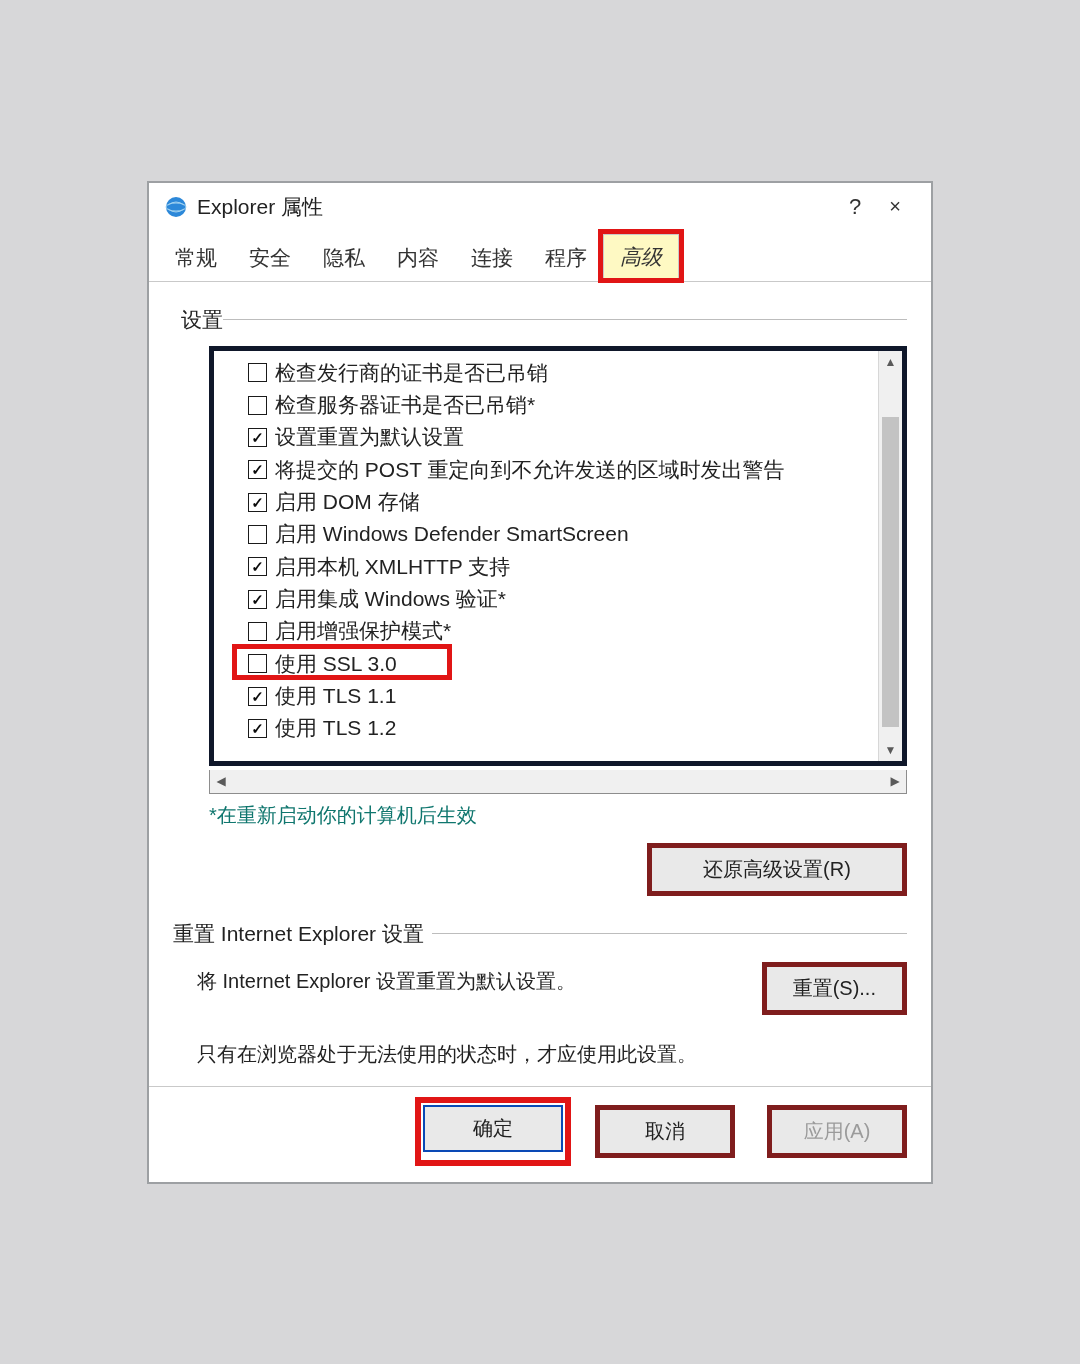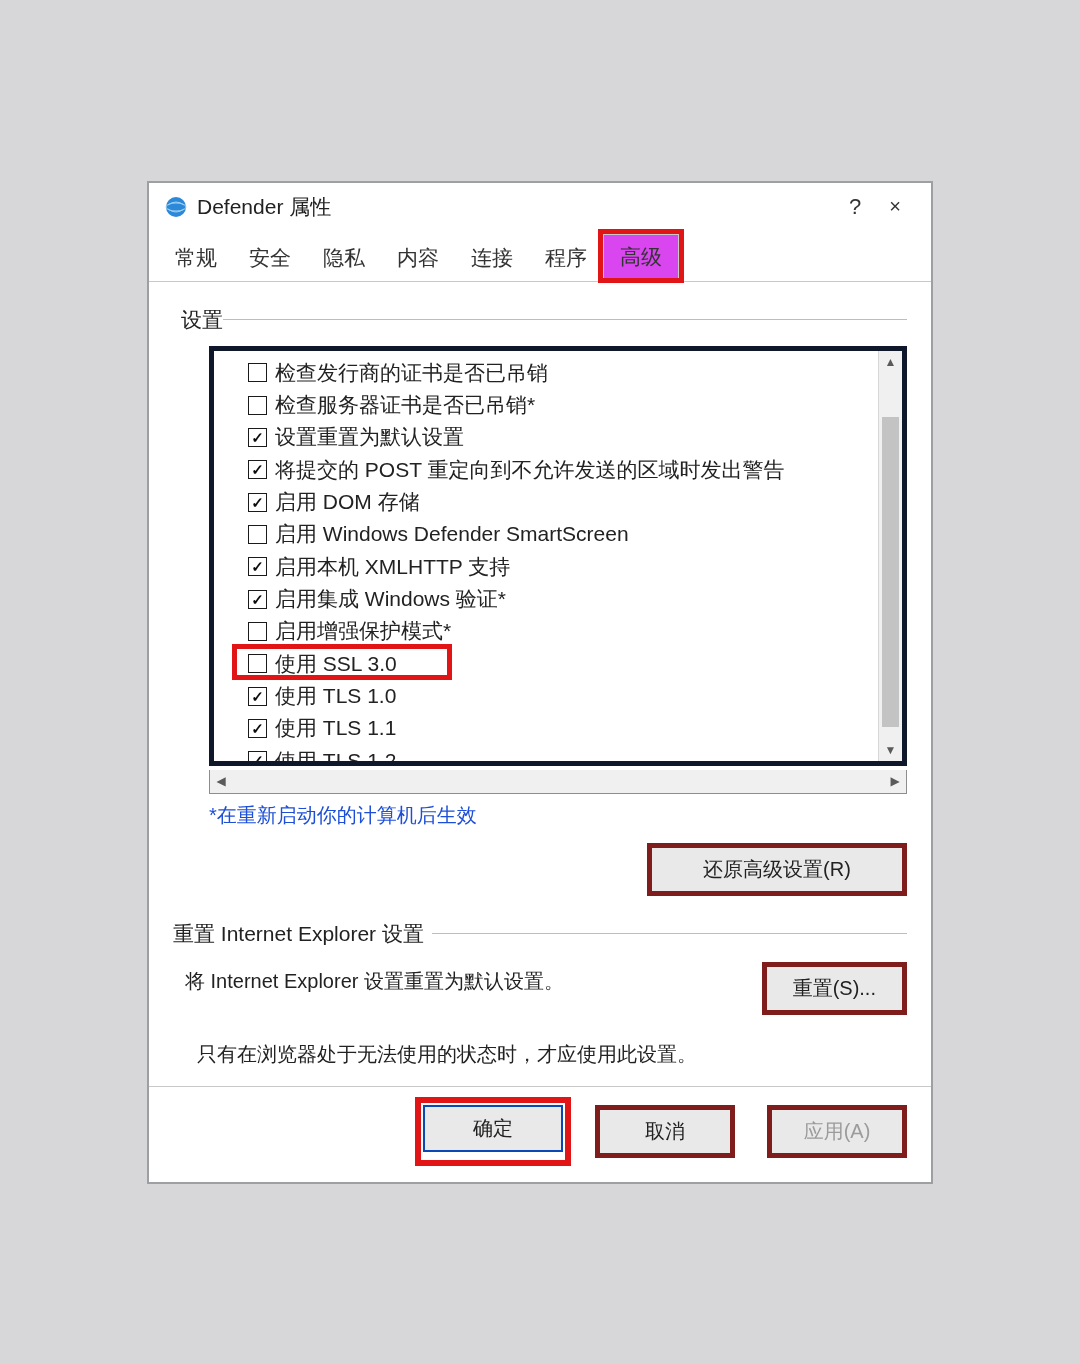--- a/index.html
+++ b/index.html
@@ -45,21 +45,22 @@
     padding:8px 16px 10px 16px;
     font-size:21px;
     color:#333;
     cursor:default;
     position:relative;
     top:1px;
   }
   .tab.active {
     border:1px solid #c9c9c9;
     border-bottom:1px solid #fff;
-    background:#d946ef;
+    background:#fef9c3;
+    font-style:italic;
   }
   .tab .redbox {
     position:absolute; inset:-6px -6px -2px -6px;
     border:5px solid #e11515;
     pointer-events:none;
   }
   
   .content {
     padding:16px 24px 18px 24px;
     display:flex; flex-direction:column;
@@ -135,21 +136,21 @@
   }
   .hscroll .arrow {
     position:absolute; top:0; bottom:0; width:22px;
     display:flex; align-items:center; justify-content:center;
     color:#5a5a5a; font-size:12px;
   }
   .hscroll .arrow.left { left:0; }
   .hscroll .arrow.right { right:0; }
   
   .note {
-    margin-left:36px; font-size:20px; color:#1d4ed8; padding-top:4px;
+    margin-left:36px; font-size:20px; color:#0f766e; padding-top:4px;
   }
   .right-btn-row {
     display:flex; justify-content:flex-end;
     margin:14px 0 6px 0;
   }
   .winbtn {
     background:#e9e9e9;
     border:5px solid #7f1d1d;
     font-size:20px;
     padding:8px 26px;
@@ -158,21 +159,21 @@
     cursor:default;
   }
   .winbtn.wide { min-width:260px; }
   .section-label {
     font-size:21px; margin:18px 0 4px 0;
     display:flex; align-items:center; gap:8px;
   }
   .section-label .rule { flex:1; height:1px; background:#bdbdbd; }
   .reset-row {
     display:flex; align-items:flex-start; gap:20px;
-    margin:10px 0 0 12px;
+    margin:10px 0 0 24px;
   }
   .reset-row .txt { font-size:20px; flex:1; padding-top:6px; }
   .hint {
     margin:26px 0 0 24px; font-size:20px;
   }
   
   .bottombar {
     border-top:1px solid #c9c9c9;
     padding:18px 24px 24px 24px;
     display:flex; justify-content:flex-end; gap:32px;
@@ -199,21 +200,21 @@
 
   <div class="titlebar">
     <span class="title-icon">
       <svg width="24" height="24" viewBox="0 0 24 24">
         <circle cx="12" cy="12" r="10" fill="#2c88d9"></circle>
         <ellipse cx="12" cy="12" rx="10" ry="4" fill="none" stroke="#9fd1f0" stroke-width="1"></ellipse>
         <path d="M4 10 Q12 4 20 10" fill="none" stroke="#9fd1f0" stroke-width="1"></path>
         <path d="M4 14 Q12 20 20 14" fill="none" stroke="#9fd1f0" stroke-width="1"></path>
       </svg>
     </span>
-    <span>Defender 属性</span>
+    <span>Explorer 属性</span>
     <span class="flex"></span>
     <span class="help-btn">?</span>
     <span class="close-btn">×</span>
   </div>
 
   <div class="tabrow" id="tabrow">
       <div class="tab">常规</div>
       <div class="tab">安全</div>
       <div class="tab">隐私</div>
       <div class="tab">内容</div>
@@ -267,24 +268,20 @@
             <span class="chk"></span>
             <span>启用增强保护模式*</span>
           </div>
           <div class="item">
             <span class="chk"></span>
             <span>使用 SSL 3.0</span>
             <span class="redbox" style="left: 18px; top: -4px; width: 220px; height: 36px;"></span>
           </div>
           <div class="item">
             <span class="chk checked"></span>
-            <span>使用 TLS 1.0</span>
-          </div>
-          <div class="item">
-            <span class="chk checked"></span>
             <span>使用 TLS 1.1</span>
           </div>
           <div class="item">
             <span class="chk checked"></span>
             <span>使用 TLS 1.2</span>
           </div>
         </div>
       <div class="vscroll">
         <div class="arrow up">▲</div>
         <div class="thumb"></div>

